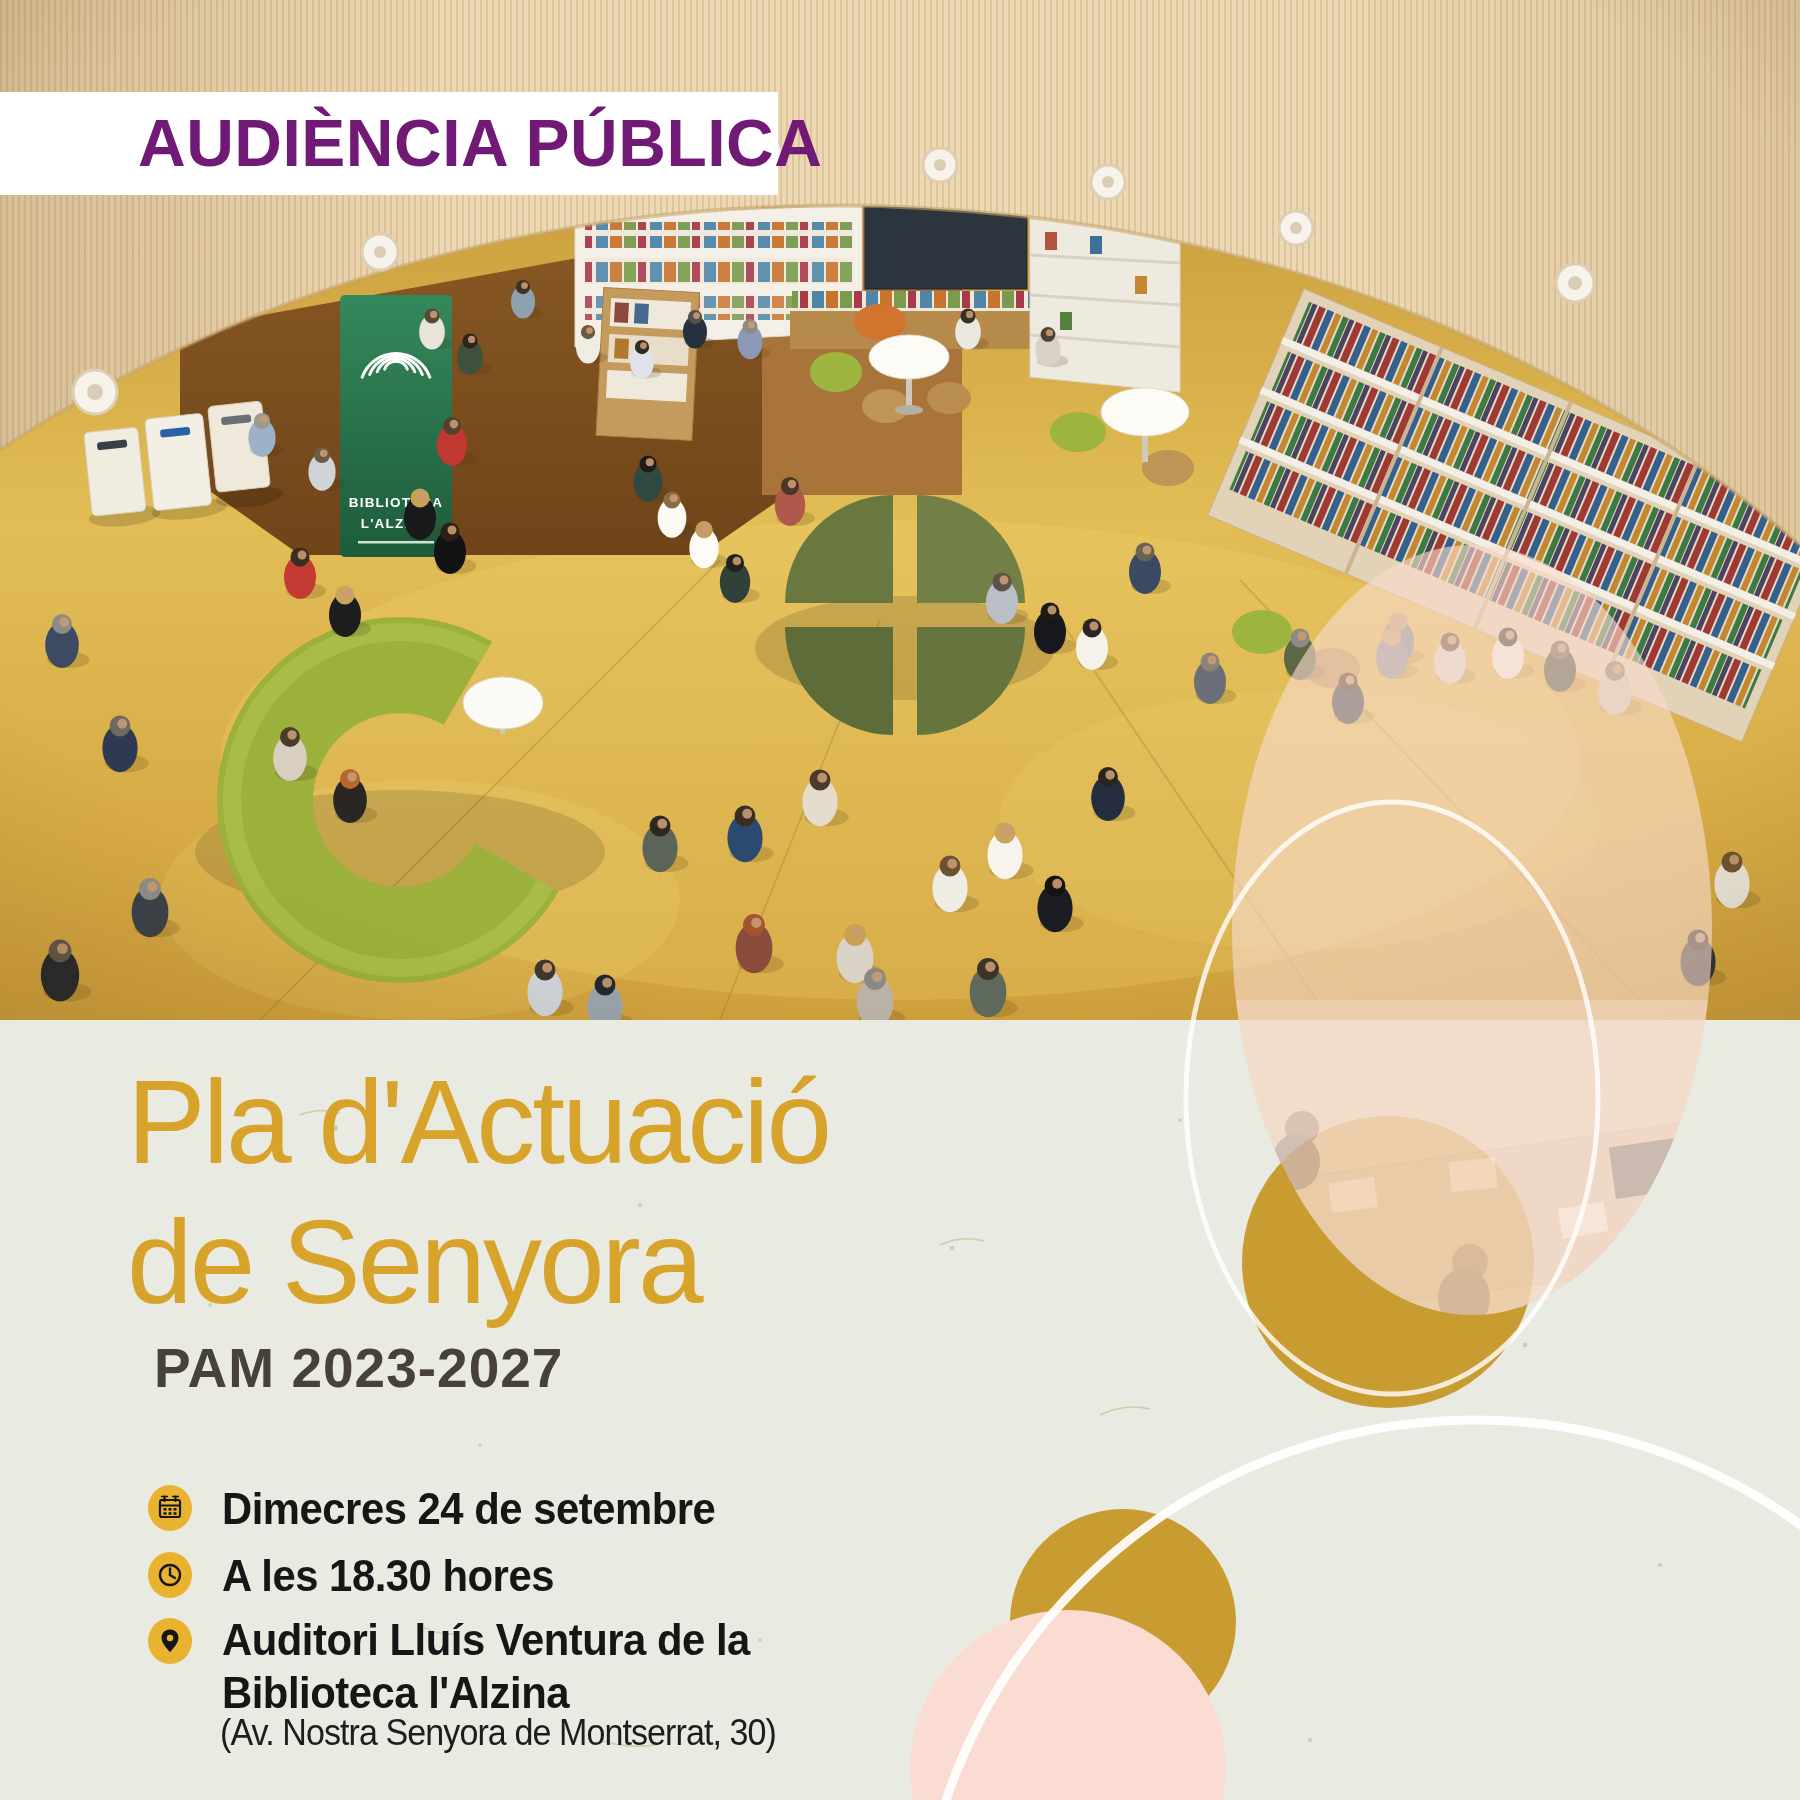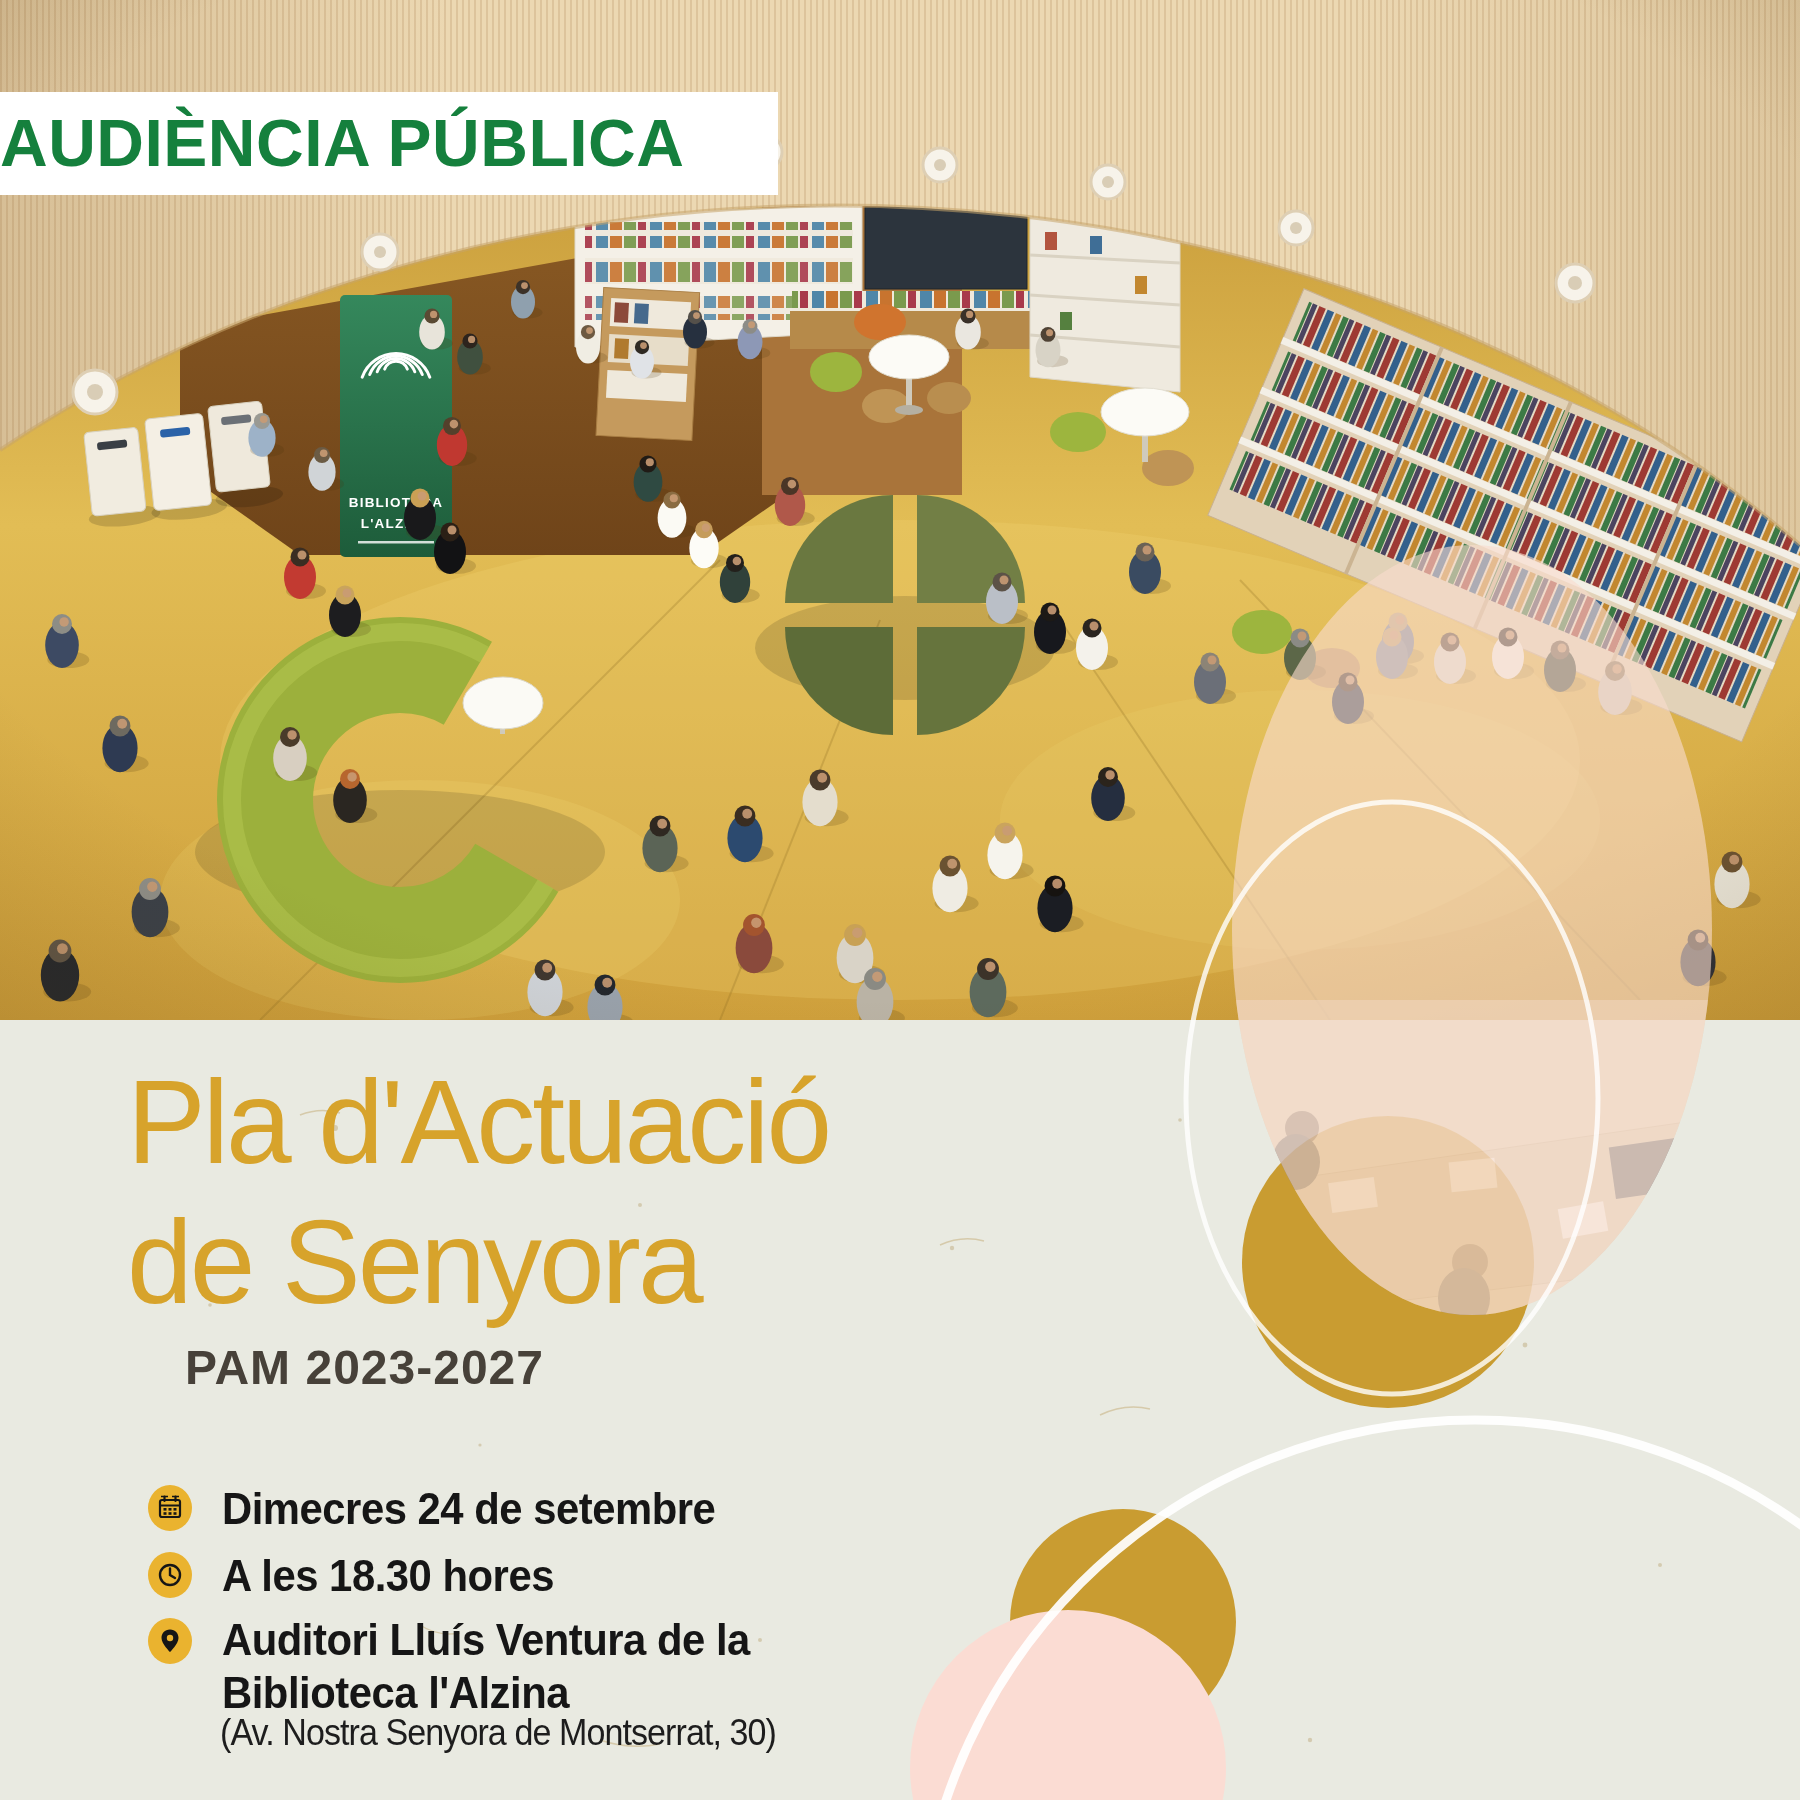--- a/index.html
+++ b/index.html
@@ -1,25 +1,25 @@
 <!DOCTYPE html>
 <html><head>
 <meta charset="utf-8">
 <style>
   html,body{margin:0;padding:0;background:#777;}
   #poster{position:relative;width:1800px;height:1800px;overflow:hidden;
     background:#e9eae1;font-family:"Liberation Sans",sans-serif;}
   #scene{position:absolute;left:0;top:0;}
   .badge{position:absolute;left:0;top:92px;width:778px;height:103px;background:#fff;}
-  .badge span{display:block;font-weight:700;font-size:66px;
-    line-height:103px;letter-spacing:0.5px;color:#15803d;white-space:nowrap;}
+  .badge span{display:block;padding-left:138px;font-weight:700;font-size:66px;
+    line-height:103px;letter-spacing:0.5px;color:#701a75;white-space:nowrap;}
   .title{position:absolute;left:127px;top:1052px;color:#d7a32b;font-weight:400;
     font-size:118px;line-height:140px;letter-spacing:-3px;white-space:nowrap;}
   .pam{position:absolute;left:154px;top:1330px;color:#474139;font-weight:700;
-    font-size:48px;line-height:76px;letter-spacing:1px;white-space:nowrap;margin-left:31px;}
+    font-size:55px;line-height:76px;letter-spacing:1px;white-space:nowrap;}
   .row{position:absolute;left:0;top:0;width:900px;}
   .row .ic{position:absolute;left:147px;width:46px;height:46px;}
   .row .tx{position:absolute;left:222px;font-weight:700;font-size:44px;line-height:52px;
     color:#161616;white-space:nowrap;transform:scaleX(.95);transform-origin:left top;letter-spacing:-0.5px;}
   #row-date .ic{top:1485px}#row-date .tx{top:1483px}
   #row-time .ic{top:1552px}#row-time .tx{top:1550px}
   #row-place .ic{top:1618px}
   .tx.l1{top:1614px}.tx.l2{top:1667px}
   .note{position:absolute;left:220px;top:1712px;font-weight:400;font-size:37px;
     color:#1d1d1d;white-space:nowrap;transform:scaleX(.92);transform-origin:left top;

